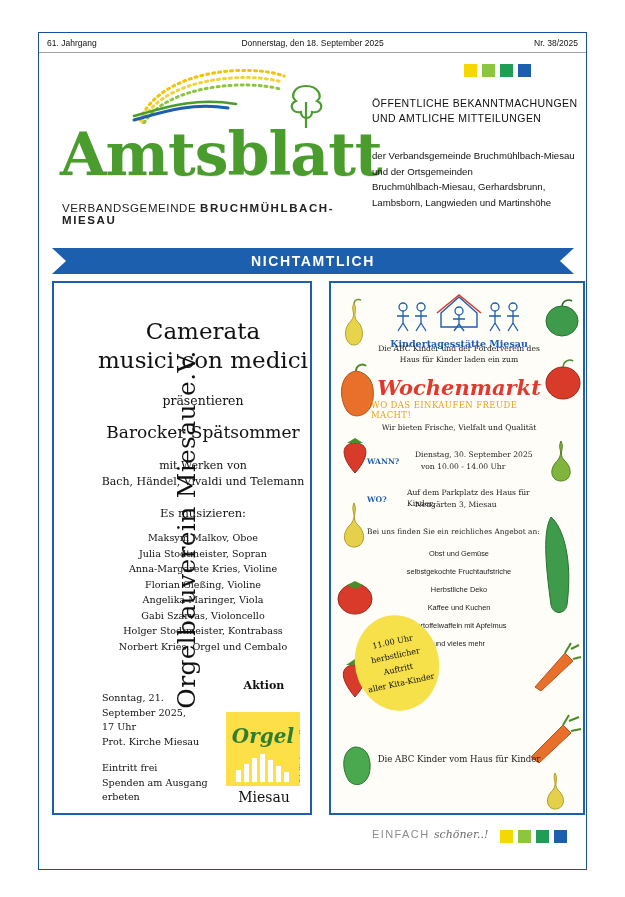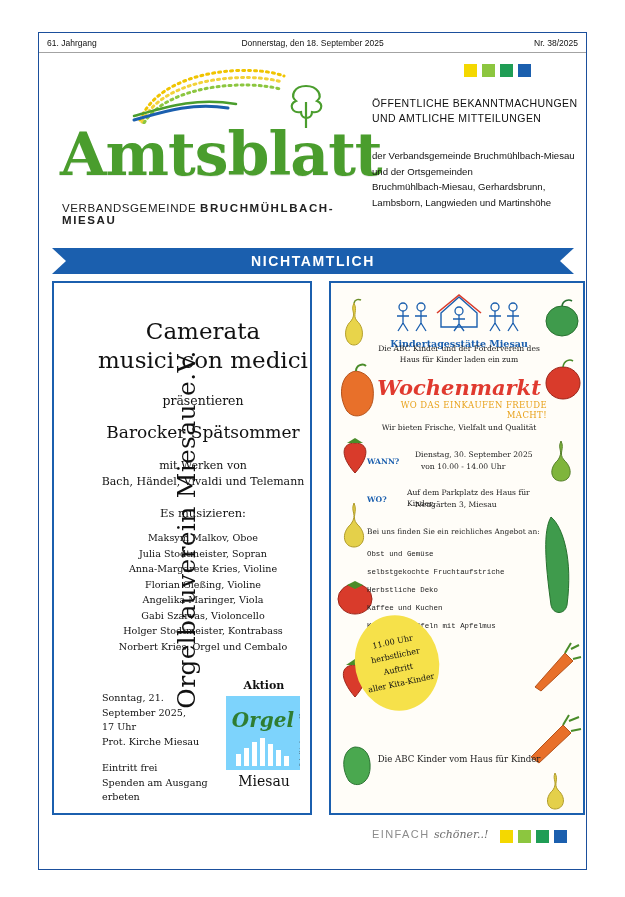--- a/index.html
+++ b/index.html
@@ -275,24 +275,24 @@
     text-align: center;
   }
   .ao-title {
     font-size: 11px;
     font-weight: bold;
     line-height: 13px;
     color: #111;
     font-family: "DejaVu Serif", serif;
   }
   .ao-box {
-    margin-top: 4px;
+    margin-top: 20px;
     width: 74px;
     height: 74px;
-    background: #7dd3fc;
+    background: #fde047;
     position: relative;
     overflow: hidden;
   }
   .ao-box .ao-word {
     position: absolute;
     left: 0;
     right: 0;
     top: 12px;
     font-family: "DejaVu Serif", serif;
     font-style: italic;
@@ -378,21 +378,21 @@
     font-style: italic;
     font-weight: bold;
     font-size: 21px;
     color: #e03a2f;
   }
   .wm-sub {
     position: absolute;
     left: 40px;
     top: 117px;
     width: 176px;
-    text-align: right;
+    text-align: left;
     font-size: 8.5px;
     color: #e8a21c;
     letter-spacing: 0.4px;
     font-family: "DejaVu Serif", serif;
   }
   .wm-line {
     position: absolute;
     left: 36px;
     top: 140px;
     width: 184px;
@@ -425,23 +425,24 @@
     text-align: left;
     font-size: 7.4px;
     font-family: "DejaVu Serif", serif;
     color: #222;
   }
   .angebot-list {
     position: absolute;
     left: 36px;
     top: 262px;
     width: 184px;
+    text-align: center;
     font-size: 7.4px;
     line-height: 18px;
-    font-family: Liberation Mono, monospace;
+    font-family: Liberation Sans, sans-serif;
     color: #222;
   }
   .yellow-oval {
     position: absolute;
     left: 24px;
     top: 332px;
     width: 84px;
     height: 96px;
     background: #f6e14a;
     border-radius: 50%;

